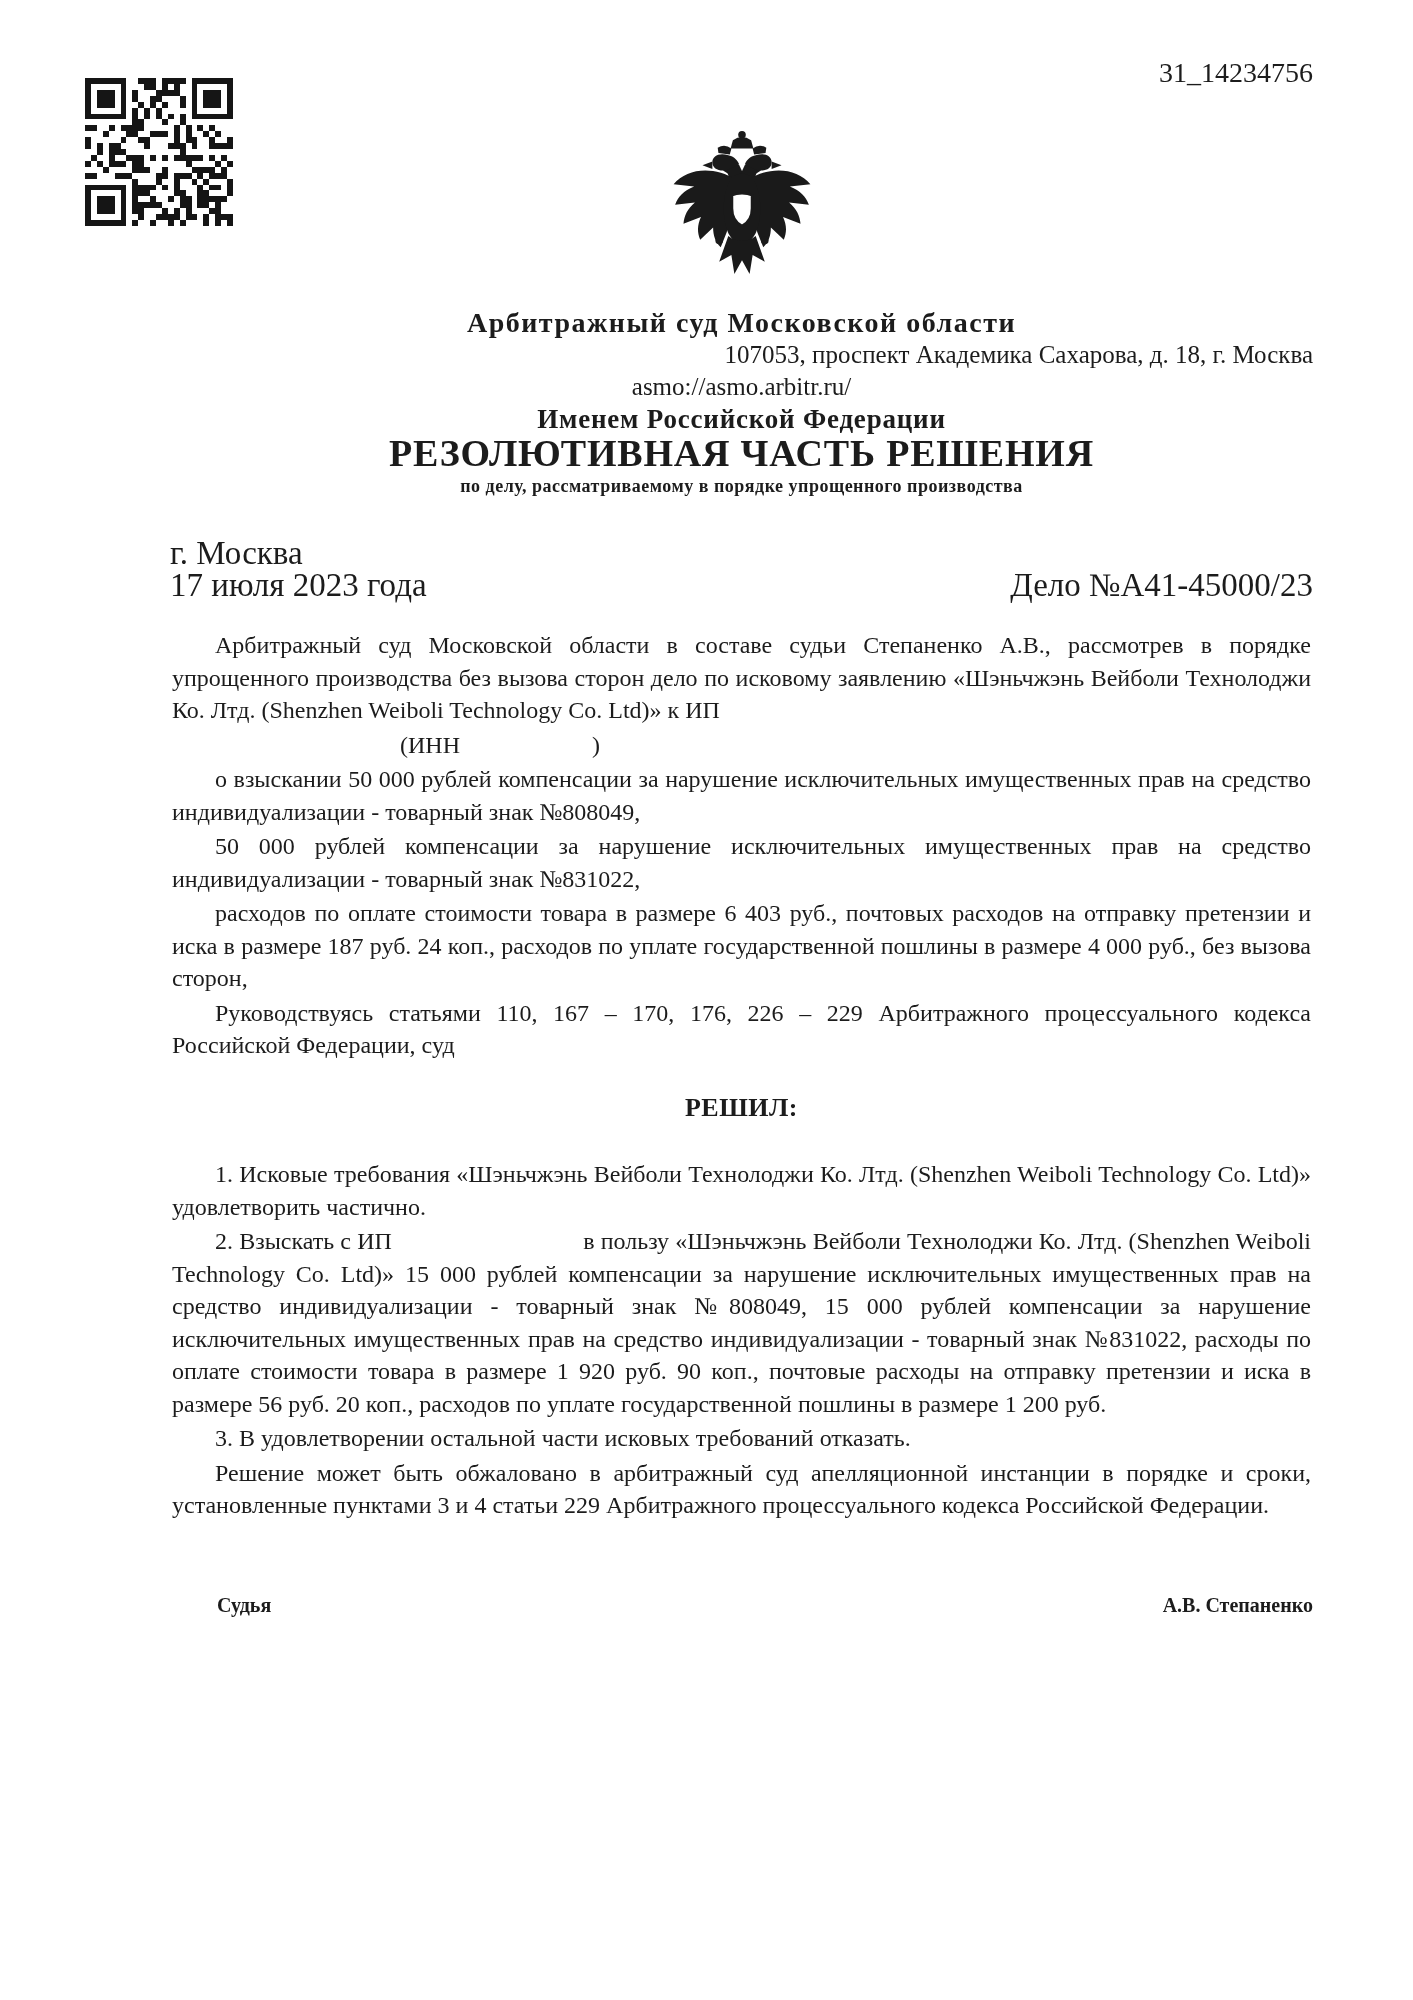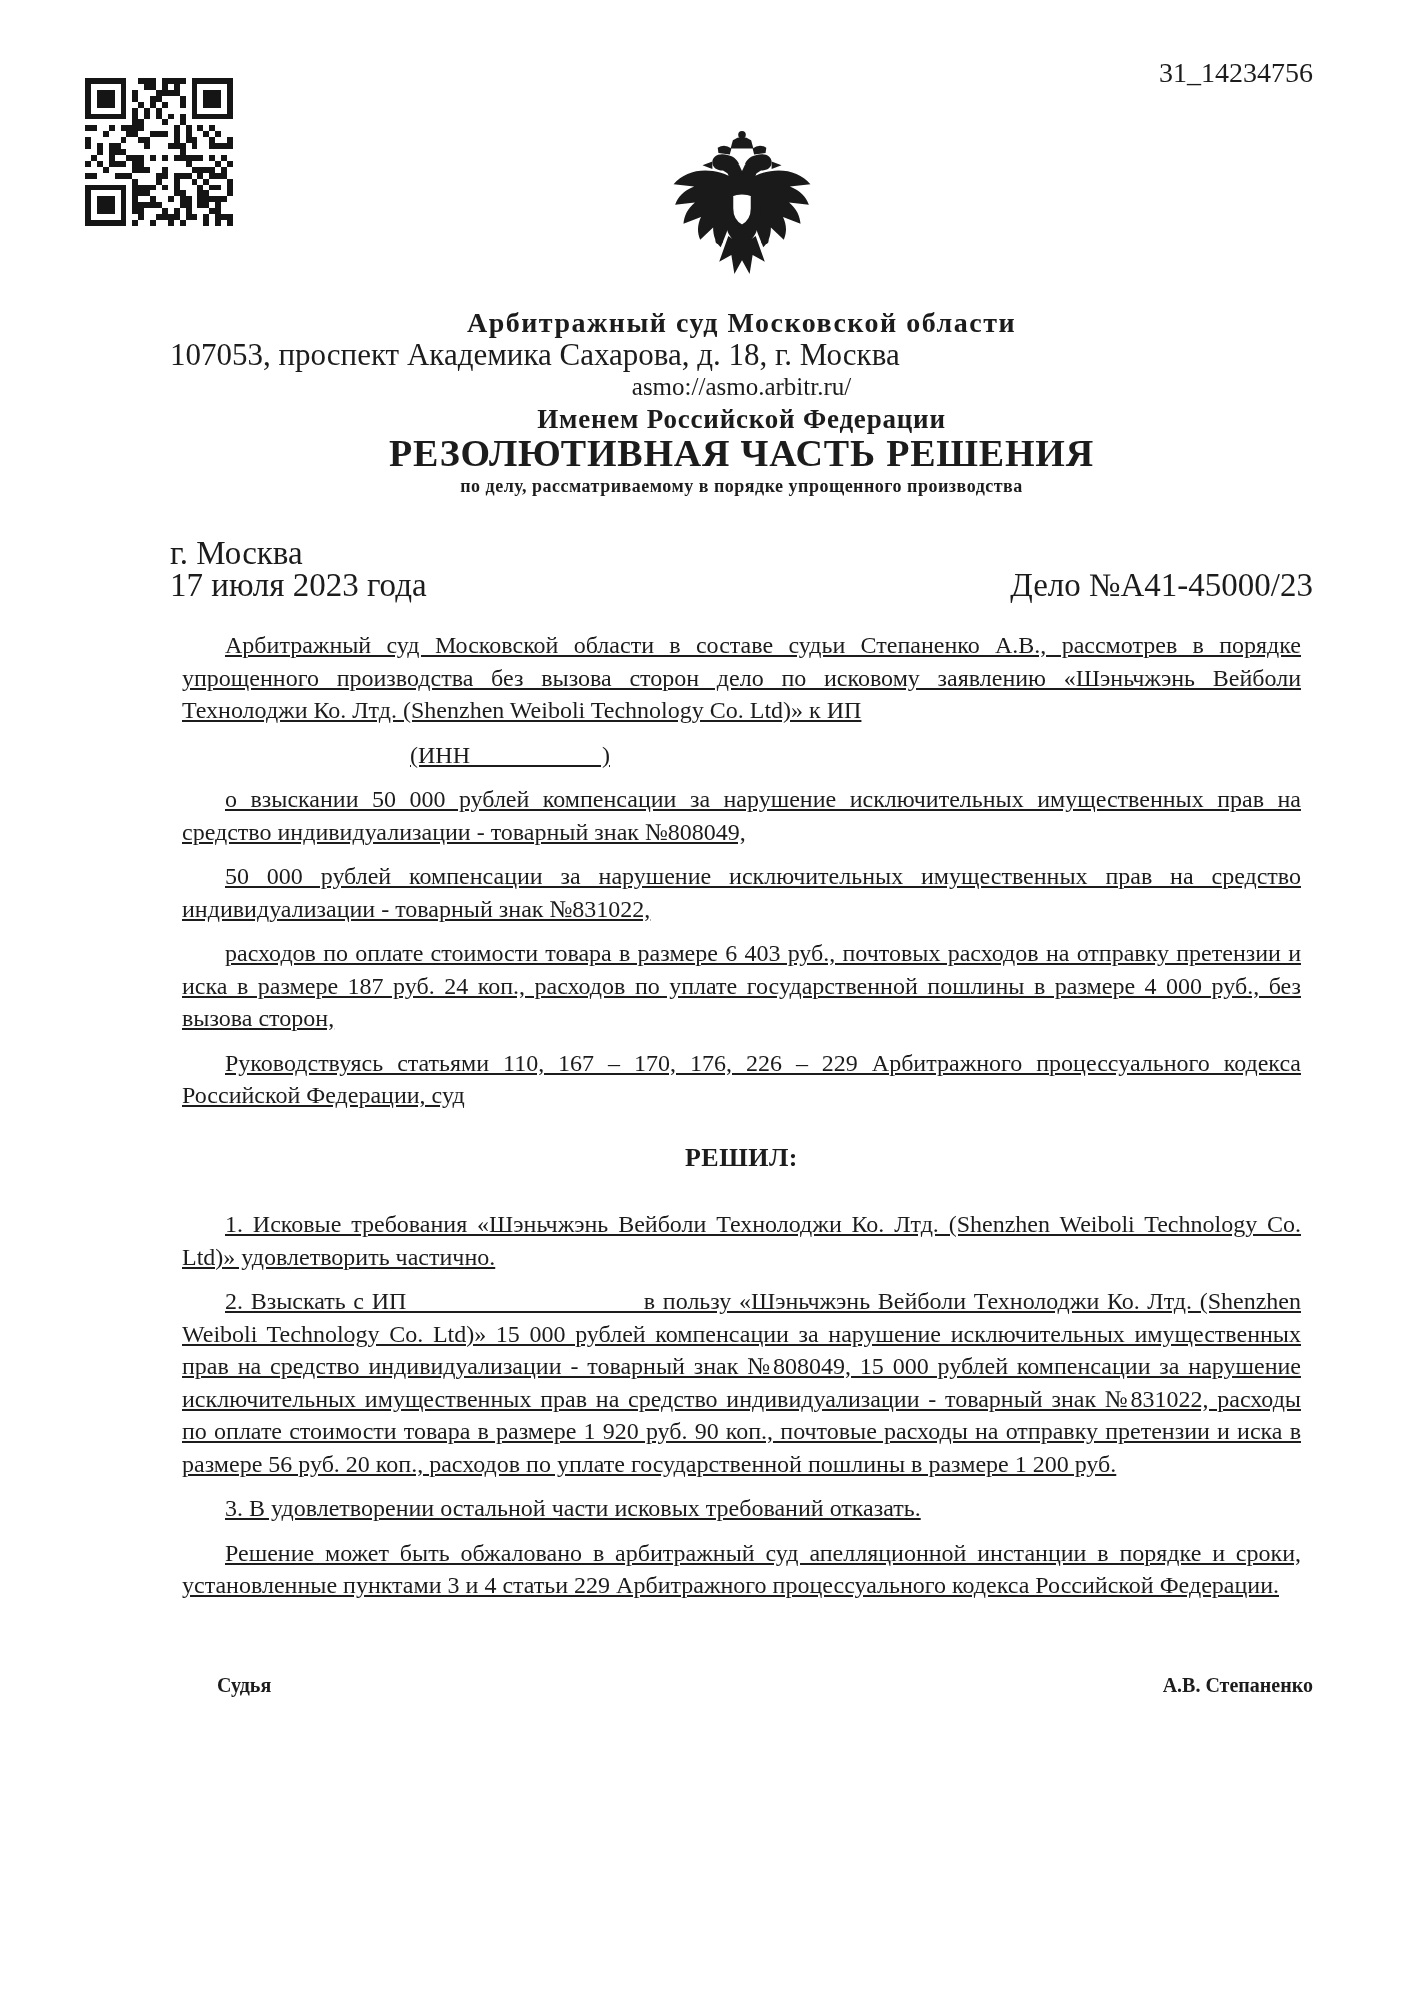--- a/index.html
+++ b/index.html
@@ -10,30 +10,30 @@
     background:#ffffff;
     padding:56px 100px 0 170px;
     font-family:"Liberation Serif","DejaVu Serif",serif;
     color:#1c1c1c;
     overflow:hidden;
   }
   .doc-number{text-align:right;font-size:28px;line-height:34px;}
   .qr{position:absolute;left:85px;top:78px;}
   .emblem{text-align:center;margin-top:38px;height:162px;}
   .court-name{text-align:center;font-weight:bold;font-size:28px;letter-spacing:1.5px;margin-top:16px;line-height:33px;}
-  .court-address{text-align:left;font-size:31px;line-height:32px;}
+  .court-address{text-align:right;font-size:25px;line-height:32px;}
   .court-website{text-align:center;font-size:25px;line-height:32px;}
   .title-block{text-align:center;}
   .title-1{font-weight:bold;font-size:27px;line-height:33px;letter-spacing:0.8px;}
   .title-2{font-weight:bold;font-size:38px;line-height:34px;letter-spacing:0.8px;}
   .title-3{font-weight:bold;font-size:18px;line-height:33px;letter-spacing:0.5px;}
   .meta{margin-top:34px;font-size:33px;line-height:32px;}
   .meta-row{display:flex;justify-content:space-between;}
   .body{margin-top:28px;font-size:24px;line-height:32.5px;text-align:justify;}
-  .body p{margin:12px;text-indent:43px;text-decoration:underline;}
+  .body p{margin:2px;text-indent:43px;}
   .body p.inn-line{text-indent:0;text-align:left;padding-left:228px;}
   .resolution{text-align:center;font-weight:bold;font-size:26px;letter-spacing:0.5px;margin:30px 0 34px 0;text-indent:0;}
   .appeal{margin-top:33px;}
   .sig-row{display:flex;justify-content:space-between;margin-top:72px;font-weight:bold;font-size:20px;}
   .sig-role{padding-left:47px;}
 </style>
 </head>
 <body>
 
 <div class="page">

